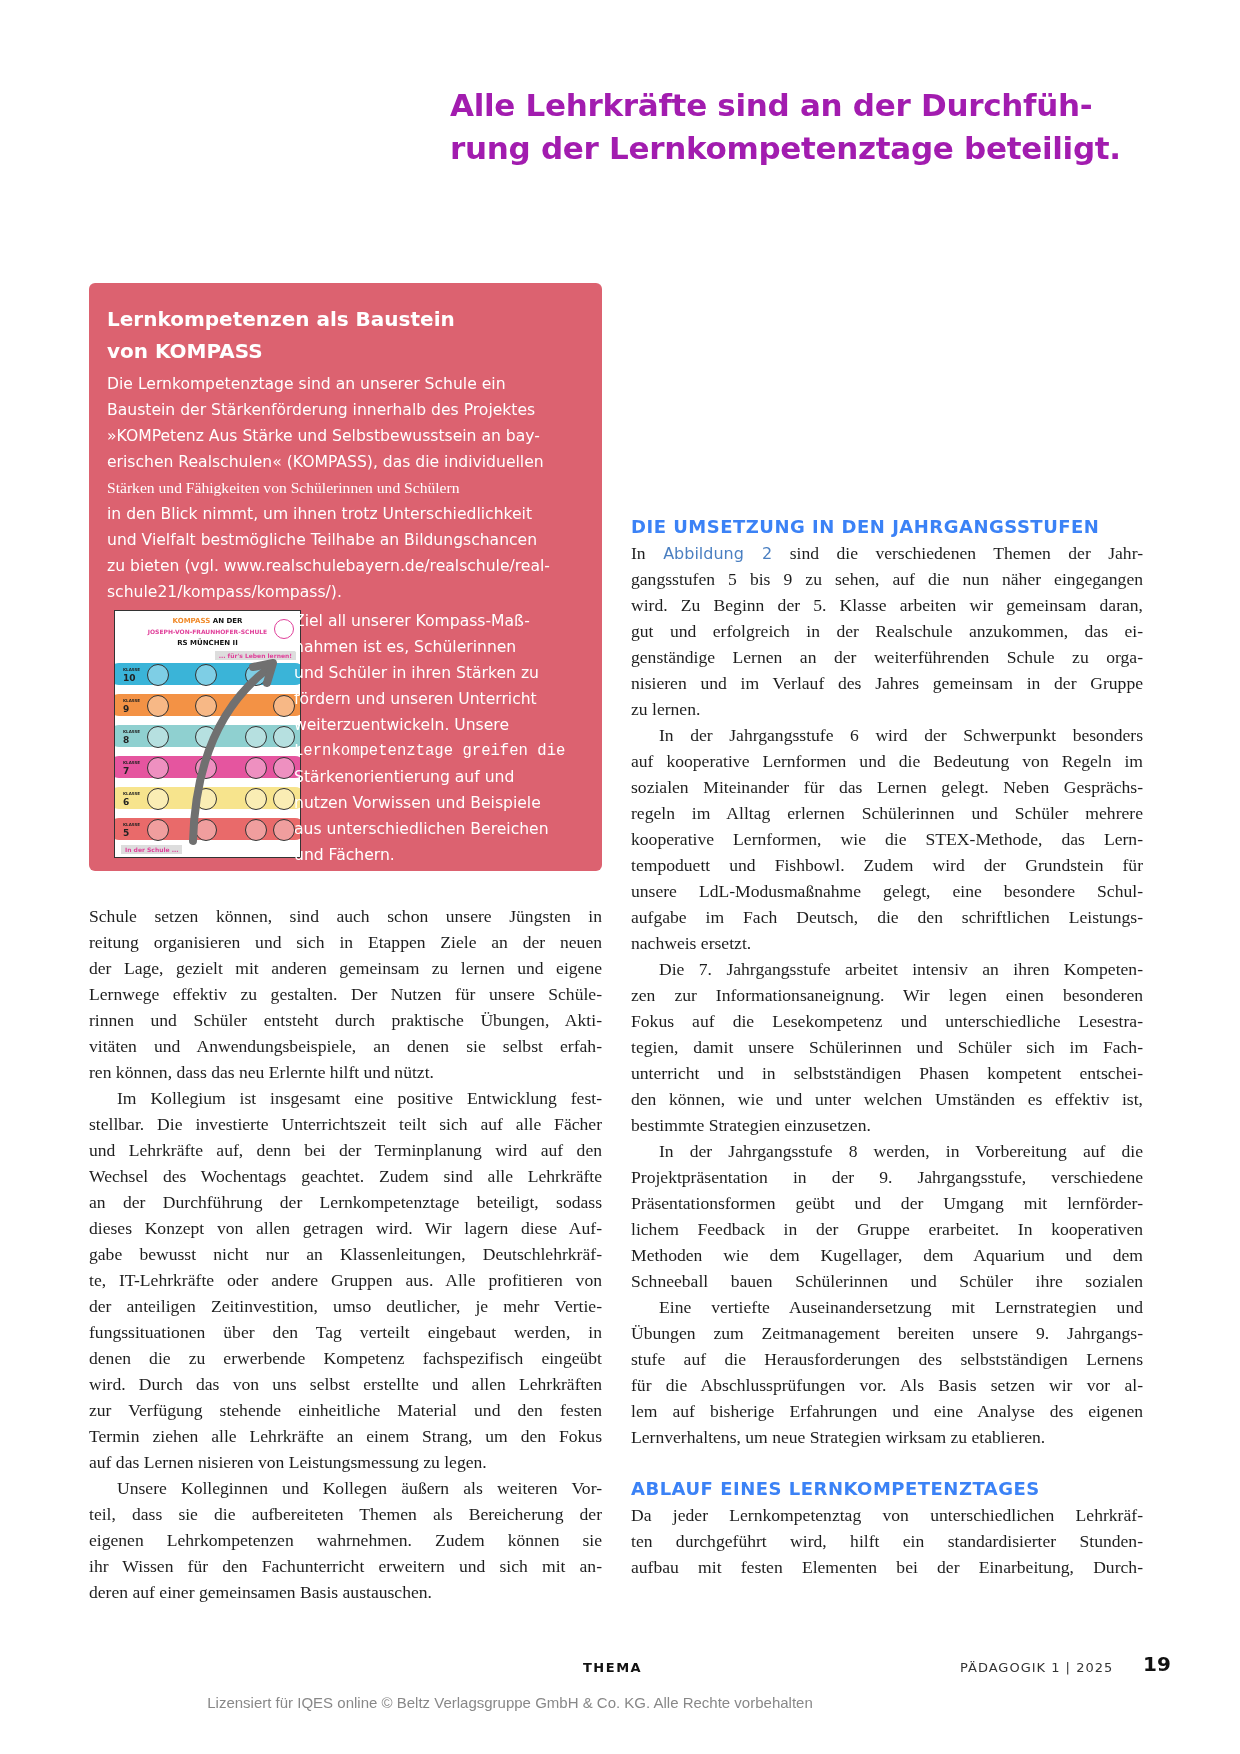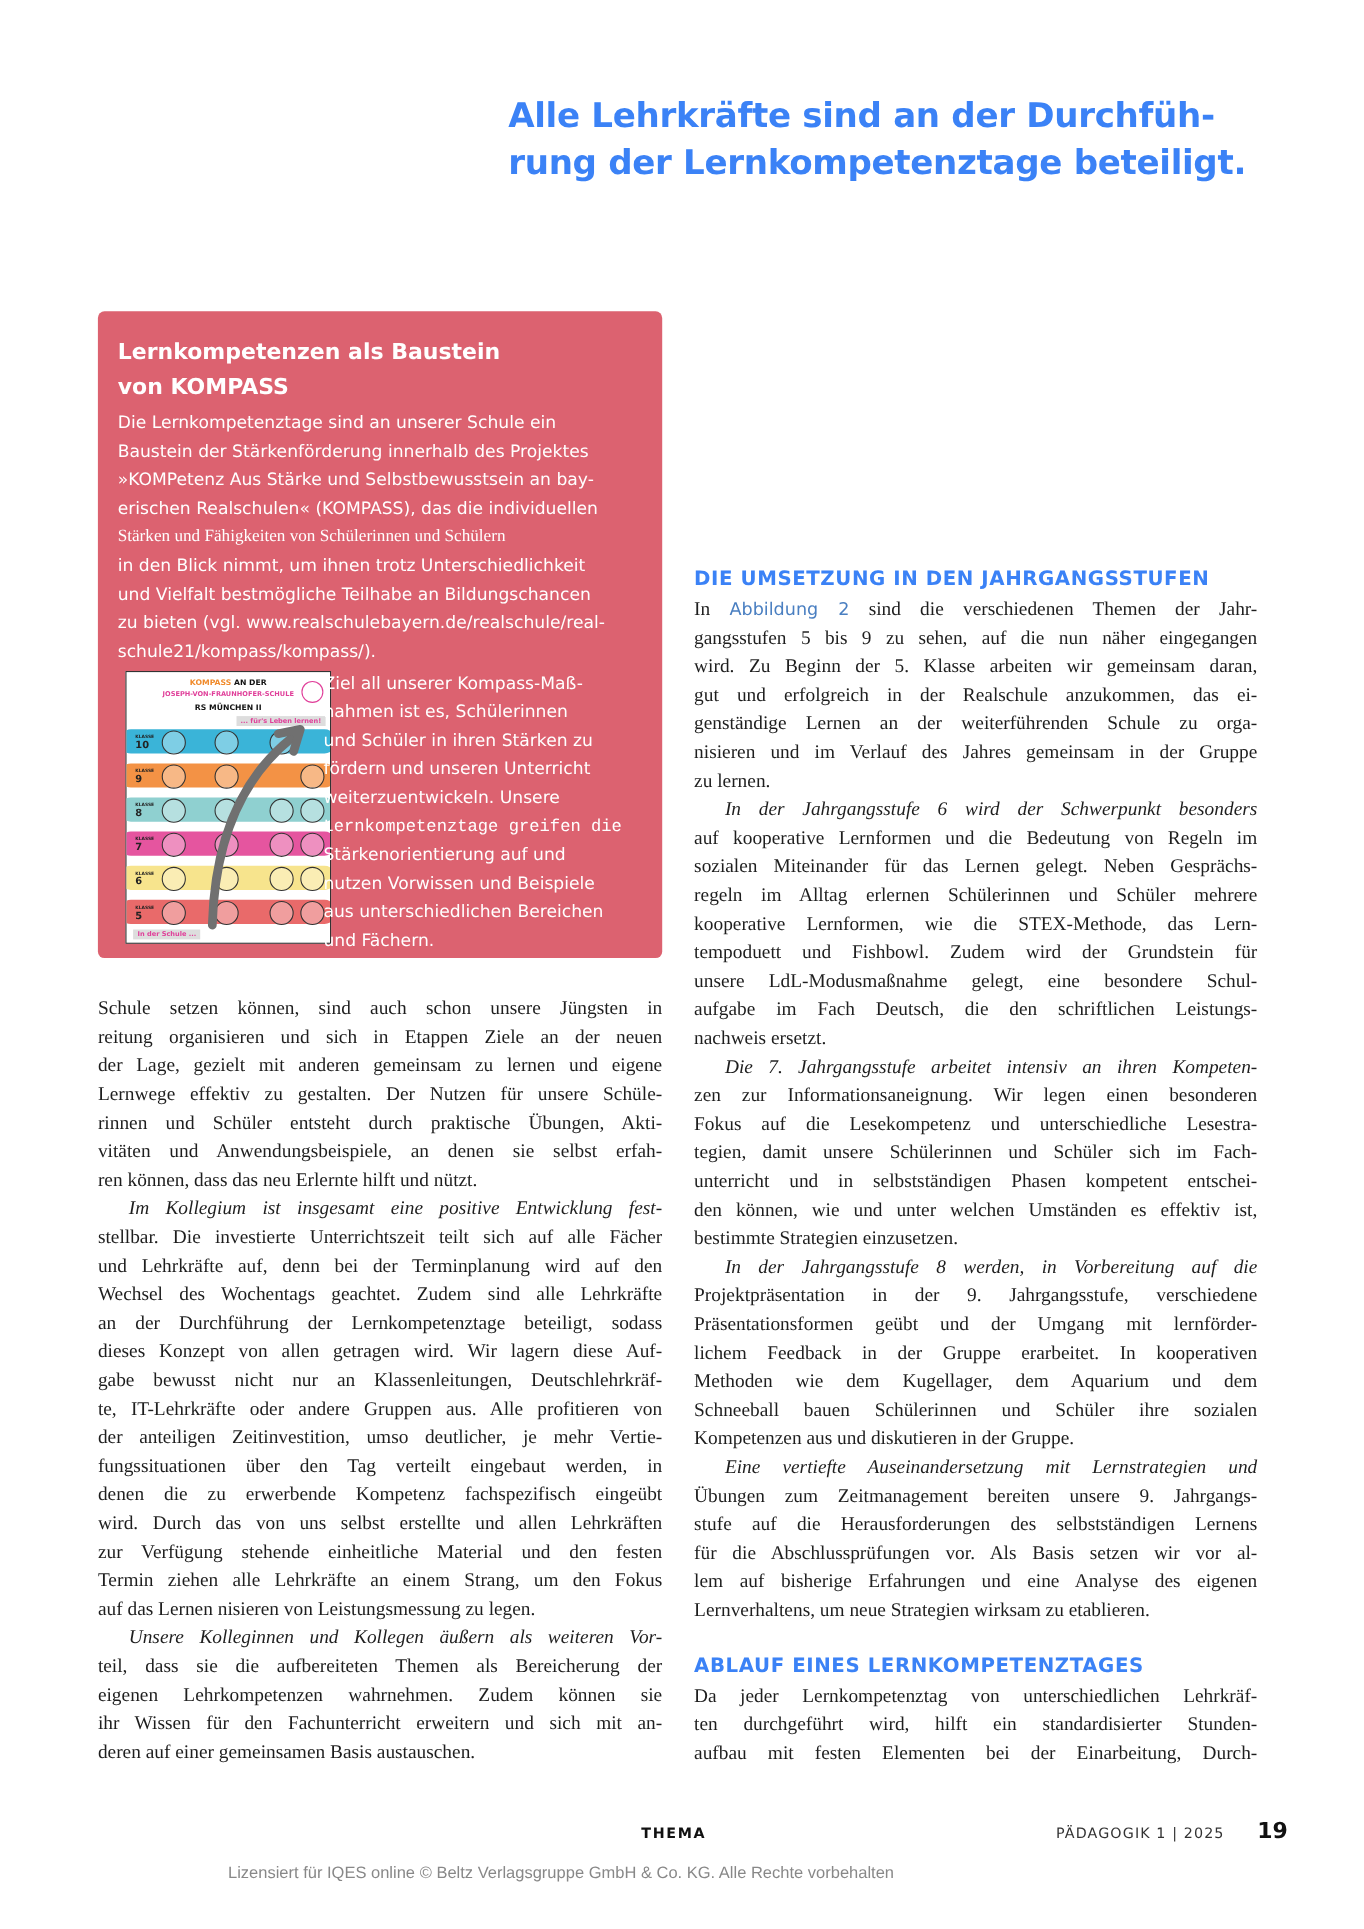--- a/index.html
+++ b/index.html
@@ -1,38 +1,38 @@
 <!DOCTYPE html>
 <html><head>
 <meta charset="utf-8">
 <style>
   html,body{margin:0;padding:0;background:#ffffff;}
   body{width:1240px;height:1754px;position:relative;overflow:hidden;color:#1e1e1e;}
-  .pull-quote{position:absolute;left:462px;top:84px;width:720px;font-family:"DejaVu Sans",sans-serif;font-weight:bold;font-size:31px;line-height:43px;color:#3b82f6;letter-spacing:-0.3px;}
+  .pull-quote{position:absolute;left:450px;top:84px;width:720px;font-family:"DejaVu Sans",sans-serif;font-weight:bold;font-size:31px;line-height:43px;color:#a21caf;letter-spacing:-0.3px;}
   .pull-quote span{display:block;white-space:nowrap;}
   .infobox{position:absolute;left:89px;top:283px;width:513px;height:588px;background:#dc6270;border-radius:6px;color:#fff;font-family:"DejaVu Sans",sans-serif;}
   .infobox .ib-title{position:absolute;left:18px;top:20px;font-weight:bold;font-size:20px;line-height:32px;}
   .infobox .ib-title span{display:block;}
   .infobox .ib-body{position:absolute;left:18px;top:88px;width:490px;font-size:15.6px;line-height:26px;}
   .infobox .ib-body span{display:block;white-space:nowrap;}
   .infobox .ib-side{position:absolute;left:205px;top:325px;width:300px;font-size:15.6px;line-height:26px;}
   .infobox .ib-side span{display:block;white-space:nowrap;}
   .poster{position:absolute;left:25px;top:327px;width:185px;height:246px;background:#fff;border:1px solid #333;overflow:hidden;font-family:"DejaVu Sans",sans-serif;}
   .poster .ph1{position:absolute;left:0;width:100%;text-align:center;font-size:7px;font-weight:bold;color:#111;}
   .poster .ph1 .or{color:#f08a2a;}
   .poster .ph2{color:#e0409a;}
   .poster .stripe{position:absolute;left:-6px;width:196px;height:22px;border-radius:10px;}
   .poster .klasse{position:absolute;left:8px;font-size:6px;font-weight:bold;color:#222;line-height:7px;}
   .poster .circle{position:absolute;width:20px;height:20px;border:1px solid #333;border-radius:50%;background:rgba(255,255,255,0.35);}
   .poster .tag{position:absolute;font-size:6px;font-weight:bold;color:#e0409a;background:#ddd;padding:1px 4px;}
   .col{position:absolute;font-family:"Liberation Serif","DejaVu Serif",serif;font-size:17.6px;line-height:26px;color:#1e1e1e;}
   .col p{margin:0;}
   .col .line{display:block;text-align:justify;text-align-last:justify;white-space:nowrap;height:26px;}
   .col .line.last{text-align-last:left;}
-  .col .ind{text-indent:28px;font-style:italic;}
+  .col .ind{text-indent:28px;}
   .left-col{left:89px;top:903px;width:513px;}
   .right-col{left:631px;top:514px;width:512px;}
   .h-sec{font-family:"DejaVu Sans",sans-serif;font-weight:bold;font-size:18px;color:#3b82f6;line-height:26px;letter-spacing:0.5px;white-space:nowrap;display:block;}
   .link{font-family:"DejaVu Sans",sans-serif;color:#4a7fc1;font-size:16px;}
   .footer-section{position:absolute;left:583px;top:1660px;font-family:"DejaVu Sans",sans-serif;font-weight:bold;font-size:13px;letter-spacing:1.5px;color:#111;}
   .footer-journal{position:absolute;left:960px;top:1660px;font-family:"DejaVu Sans",sans-serif;font-size:13px;letter-spacing:1px;color:#333;}
   .footer-page{position:absolute;left:1143px;top:1652px;font-family:"DejaVu Sans",sans-serif;font-weight:bold;font-size:20px;color:#111;}
   .license{position:absolute;left:0;width:1020px;top:1694px;text-align:center;font-family:"Liberation Sans",sans-serif;font-size:15px;color:#888;}
 </style>
 </head>
@@ -204,21 +204,20 @@
       <span class="line">den können, wie und unter welchen Umständen es effektiv ist,</span>
       <span class="line last">bestimmte Strategien einzusetzen.</span>
     </p>
   <p id="rp4">
       <span class="line ind">In der Jahrgangsstufe 8 werden, in Vorbereitung auf die</span>
       <span class="line">Projektpräsentation in der 9. Jahrgangsstufe, verschiedene</span>
       <span class="line">Präsentationsformen geübt und der Umgang mit lernförder-</span>
       <span class="line">lichem Feedback in der Gruppe erarbeitet. In kooperativen</span>
       <span class="line">Methoden wie dem Kugellager, dem Aquarium und dem</span>
       <span class="line">Schneeball bauen Schülerinnen und Schüler ihre sozialen</span>
-      <span class="line last">Kompetenzen aus und diskutieren in der Gruppe.</span>
     </p>
   <p id="rp5">
       <span class="line ind">Eine vertiefte Auseinandersetzung mit Lernstrategien und</span>
       <span class="line">Übungen zum Zeitmanagement bereiten unsere 9. Jahrgangs-</span>
       <span class="line">stufe auf die Herausforderungen des selbstständigen Lernens</span>
       <span class="line">für die Abschlussprüfungen vor. Als Basis setzen wir vor al-</span>
       <span class="line">lem auf bisherige Erfahrungen und eine Analyse des eigenen</span>
       <span class="line last">Lernverhaltens, um neue Strategien wirksam zu etablieren.</span>
     </p>
   <span class="h-sec" style="margin-top:26px;">ABLAUF EINES LERNKOMPETENZTAGES</span>

